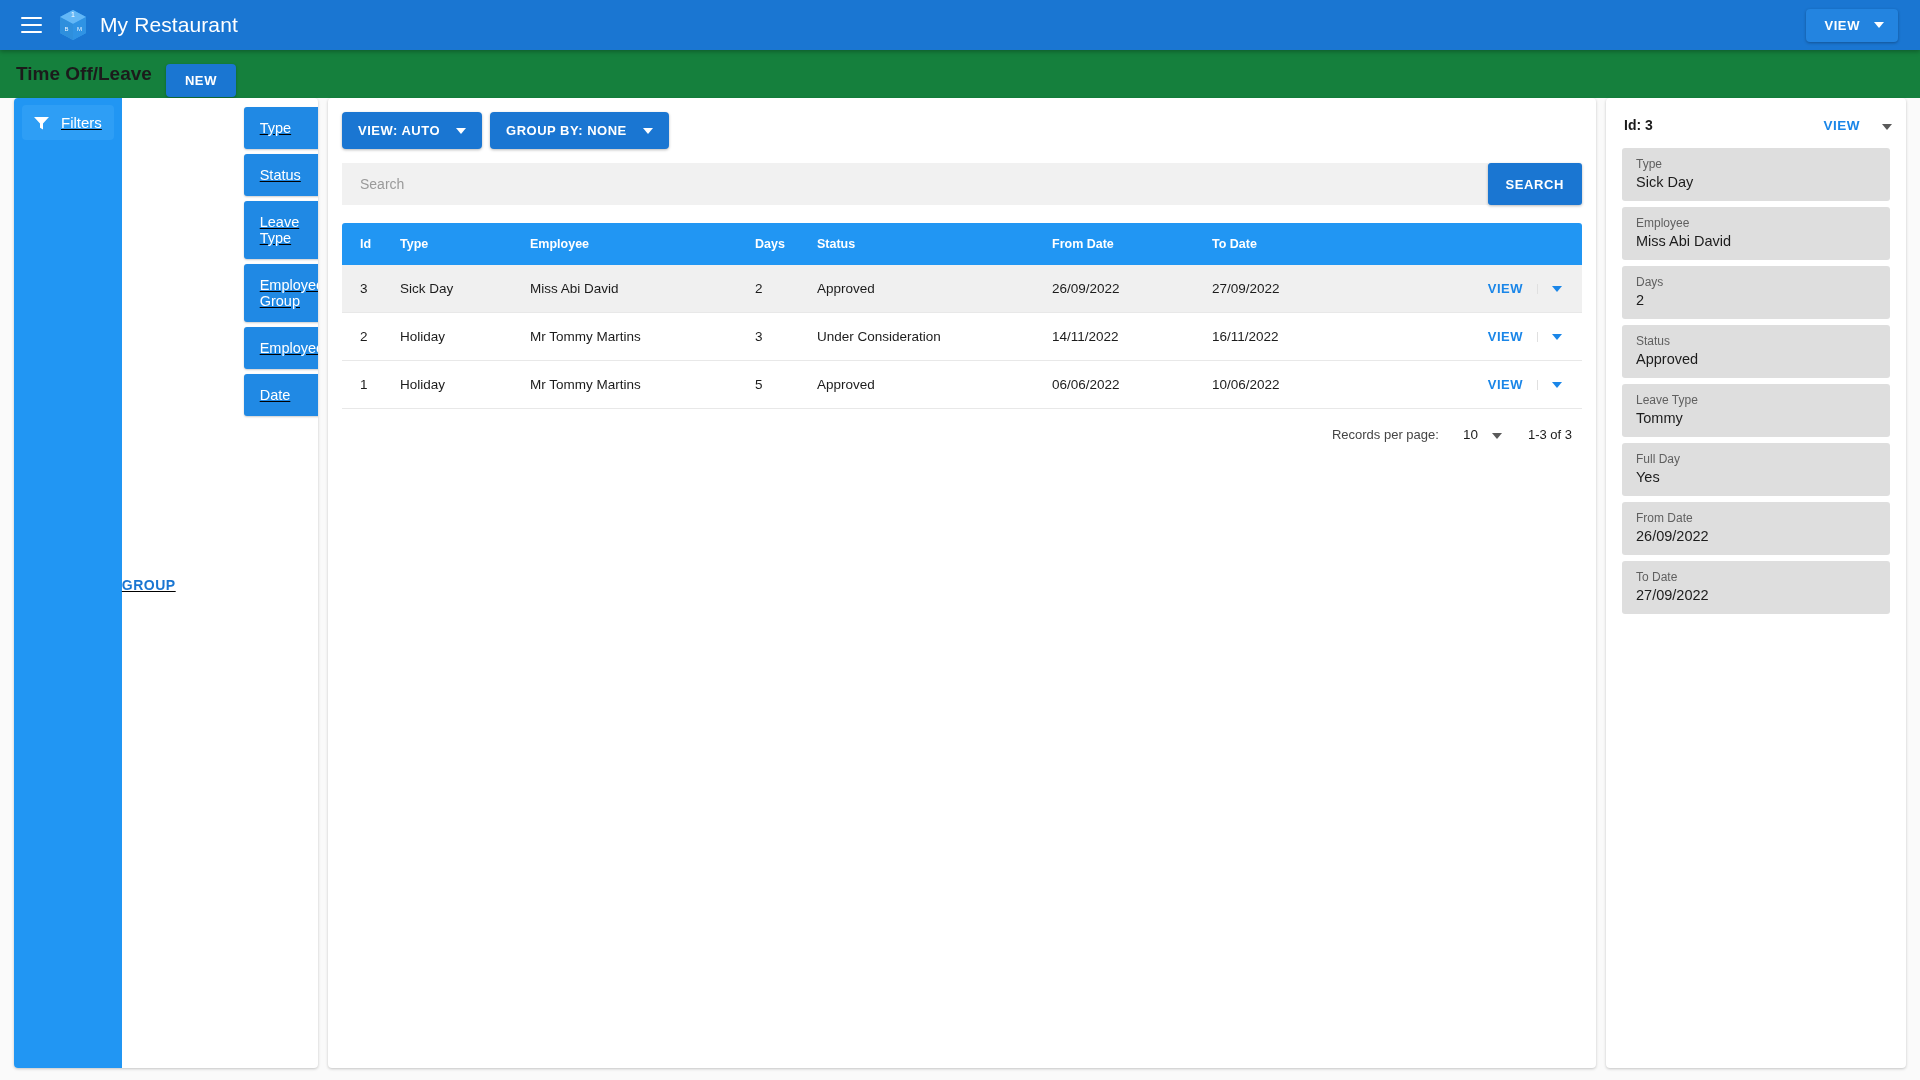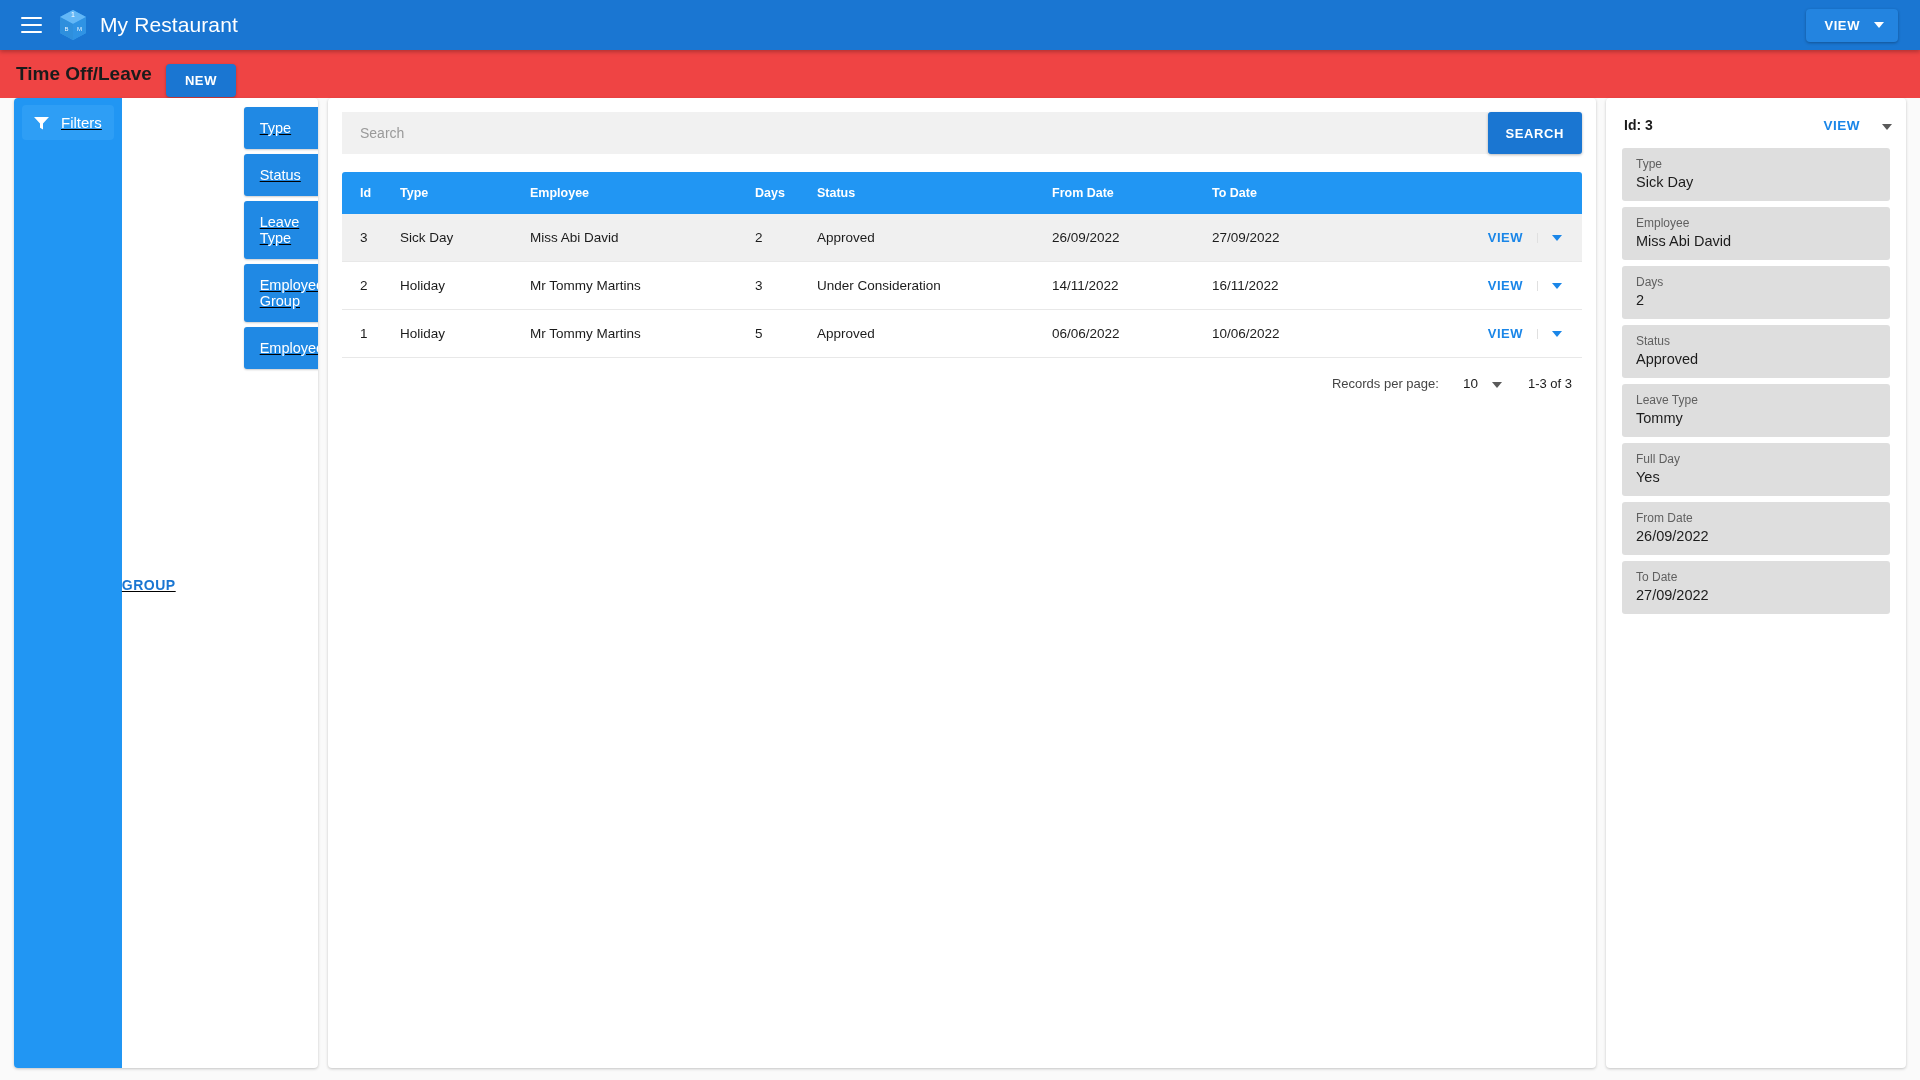--- a/index.html
+++ b/index.html
@@ -56,21 +56,21 @@
     width: 0; height: 0;
     border-left: 5px solid transparent;
     border-right: 5px solid transparent;
     border-top: 6px solid currentColor;
     display:inline-block;
   }
 
   
   .pagebar {
     height: 48px;
-    background: #ef4444;
+    background: #15803d;
     display: flex; align-items: center;
     padding-left: 16px;
     gap: 14px;
   }
   .page-title { font-size: 19px; font-weight: bold; color: #1b1b1b; }
   .new-btn {
     background: #1a76d2; color: #fff;
     border: none; border-radius: 4px;
     font-size: 13px; font-weight: bold; letter-spacing: .6px;
     padding: 9px 19px;
@@ -299,26 +299,37 @@
     <div class="reset-row">
       <button class="reset-link">GROUP</button>
     </div>
     <div class="divider"></div>
     <div class="filter-list">
       <div class="filter-item">Type</div>
       <div class="filter-item">Status</div>
       <div class="filter-item">Leave Type</div>
       <div class="filter-item">Employee Group</div>
       <div class="filter-item">Employee</div>
+      <div class="filter-item">Date</div>
     </div>
   </div>
 
   <div class="main">
     <div class="main-card">
 
+      <div class="toolbar">
+        <button class="tool-btn">
+          <span>VIEW: AUTO</span>
+          <span class="caret"></span>
+        </button>
+        <button class="tool-btn">
+          <span>GROUP BY: NONE</span>
+          <span class="caret"></span>
+        </button>
+      </div>
 
       <div class="search-row">
         <input class="search-input" type="text" placeholder="Search" style="">
         <button class="search-btn">SEARCH</button>
       </div>
 
       <table class="grid">
         <thead>
           <tr>
             <th class="c-id">Id</th>

